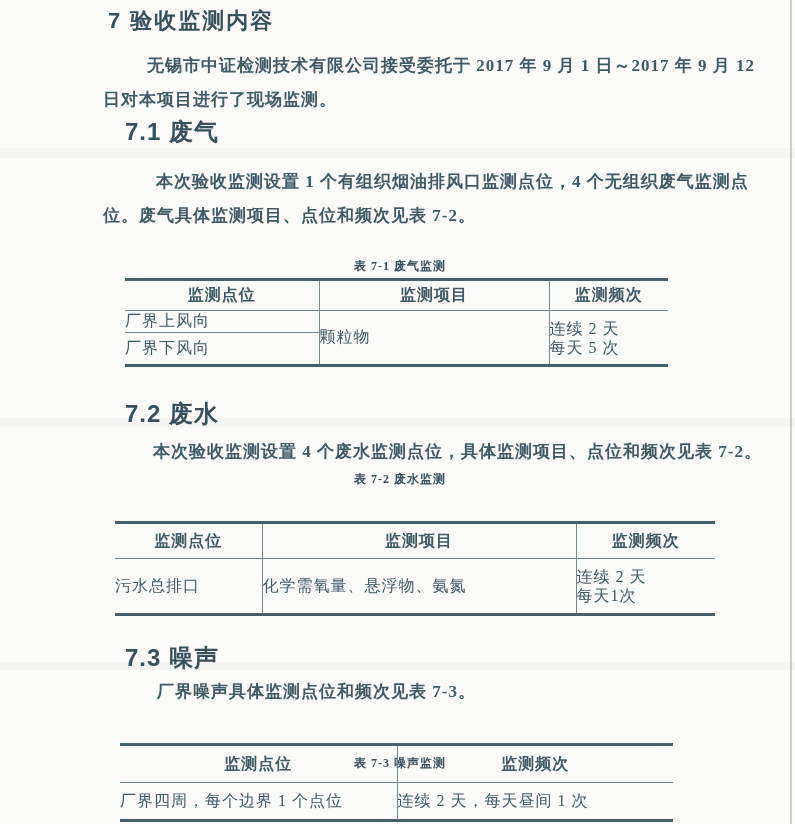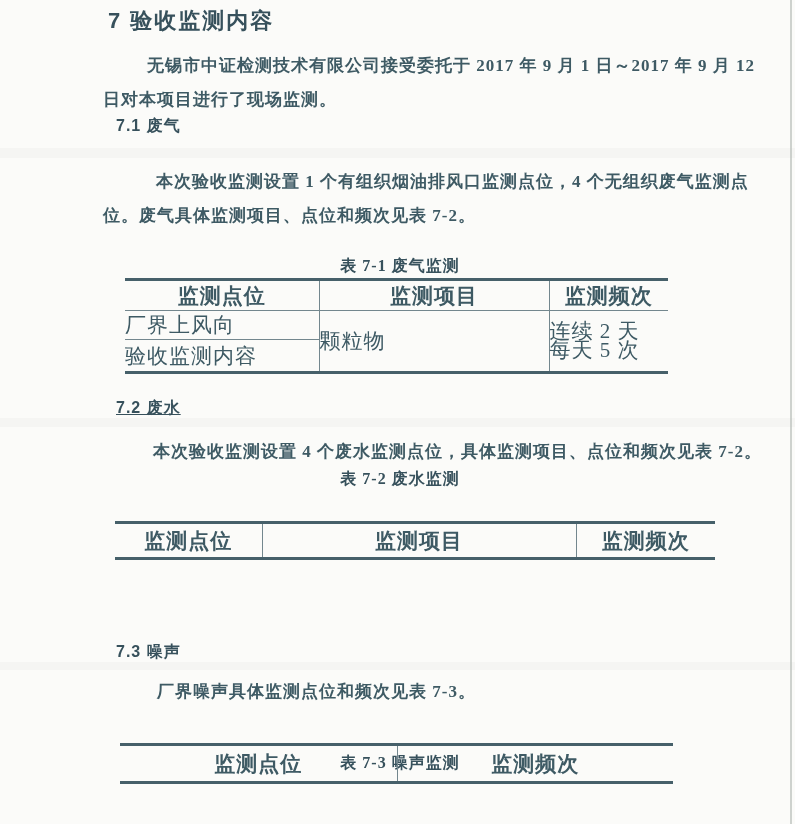--- a/index.html
+++ b/index.html
@@ -22,32 +22,32 @@
   .page-edge{position:absolute;top:0;right:3px;width:2px;height:100%;background:rgba(170,176,172,0.55);pointer-events:none;}
 
   .abs{position:absolute;white-space:nowrap;}
 
   .chapter-title{
     font-family:"Liberation Sans","DejaVu Sans",sans-serif;
     font-weight:bold;font-size:22px;letter-spacing:2px;color:var(--ink-strong);
   }
   .sec-heading{
     font-family:"Liberation Sans","DejaVu Sans",sans-serif;
-    font-weight:bold;font-size:16px;letter-spacing:1px;color:var(--ink-strong);
+    font-weight:bold;font-size:24px;letter-spacing:1px;color:var(--ink-strong);margin-left:9px;
   }
   .body-line{font-size:17px;letter-spacing:1px;font-weight:bold;}
 
   .caption-wrap{position:absolute;left:103px;width:594px;text-align:center;}
-  .tbl-caption{font-weight:bold;font-size:16px;letter-spacing:1px;color:var(--ink-strong);}
+  .tbl-caption{font-weight:bold;font-size:12px;letter-spacing:1px;color:var(--ink-strong);}
 
   table.doc{
     position:absolute;border-collapse:collapse;table-layout:fixed;
     border-top:3px solid var(--thick);
     border-bottom:3px solid var(--thick);
-    font-size:21px;color:var(--ink);
+    font-size:16px;color:var(--ink);
   }
   table.doc th{
     font-weight:bold;letter-spacing:1px;
     border-bottom:1px solid var(--thin);
     text-align:center;vertical-align:middle;
   }
   table.doc td{text-align:left;vertical-align:middle;letter-spacing:1px;}
   table.doc th+th, table.doc td+td{border-left:1px solid var(--thin);}
   td.sep{border-bottom:1px solid var(--thin);}
   .freq-line{line-height:19px;}
@@ -87,43 +87,51 @@
   </tr>
   <tr style="height:22px;">
     <td class="sep">厂界上风向</td>
     <td rowspan="2">颗粒物</td>
     <td rowspan="2">
       <div class="freq-line">连续 2 天</div>
       <div class="freq-line">每天 5 次</div>
     </td>
   </tr>
   <tr style="height:33px;">
-    <td>验收监测内容</td>
+    <td>厂界下风向</td>
   </tr>
 </tbody>
   </table>
 
-<div class="abs sec-heading" style="left:116px;top:398px;text-decoration:underline;">7.2 废水</div>
+<div class="abs sec-heading" style="left:116px;top:398px;">7.2 废水</div>
 <div class="abs body-line" style="left:153px;top:440px;">本次验收监测设置 4 个废水监测点位，具体监测项目、点位和频次见表 7-2。</div>
 
 <div class="caption-wrap" style="top:469px;">
   <span class="tbl-caption">表 7-2 废水监测</span>
 </div>
 
 <table class="doc" style="left:115px;top:521px;width:600px;">
   <colgroup>
       <col style="width:147px;">
       <col style="width:314px;">
       <col style="width:139px;">
     </colgroup>
   <tbody>
       <tr style="height:36px;">
     <th>监测点位</th>
     <th>监测项目</th>
     <th>监测频次</th>
+  </tr>
+  <tr style="height:56px;">
+    <td>污水总排口</td>
+    <td>化学需氧量、悬浮物、氨氮</td>
+    <td>
+      <div class="freq-line">连续 2 天</div>
+      <div class="freq-line">每天1次</div>
+    </td>
   </tr>
 </tbody>
   </table>
 
 <div class="abs sec-heading" style="left:116px;top:642px;">7.3 噪声</div>
 <div class="abs body-line" style="left:157px;top:680px;">厂界噪声具体监测点位和频次见表 7-3。</div>
 
 <div class="caption-wrap" style="top:709px;margin-top:44px;">
   <span class="tbl-caption">表 7-3 噪声监测</span>
 </div>
@@ -131,14 +139,18 @@
 <table class="doc" style="left:120px;top:743px;width:553px;">
   <colgroup>
       <col style="width:277px;">
       <col style="width:276px;">
     </colgroup>
   <tbody>
       <tr style="height:38px;">
     <th>监测点位</th>
     <th>监测频次</th>
   </tr>
+  <tr style="height:38px;">
+    <td>厂界四周，每个边界 1 个点位</td>
+    <td>连续 2 天，每天昼间 1 次</td>
+  </tr>
 </tbody>
   </table>
 
 </body></html>

